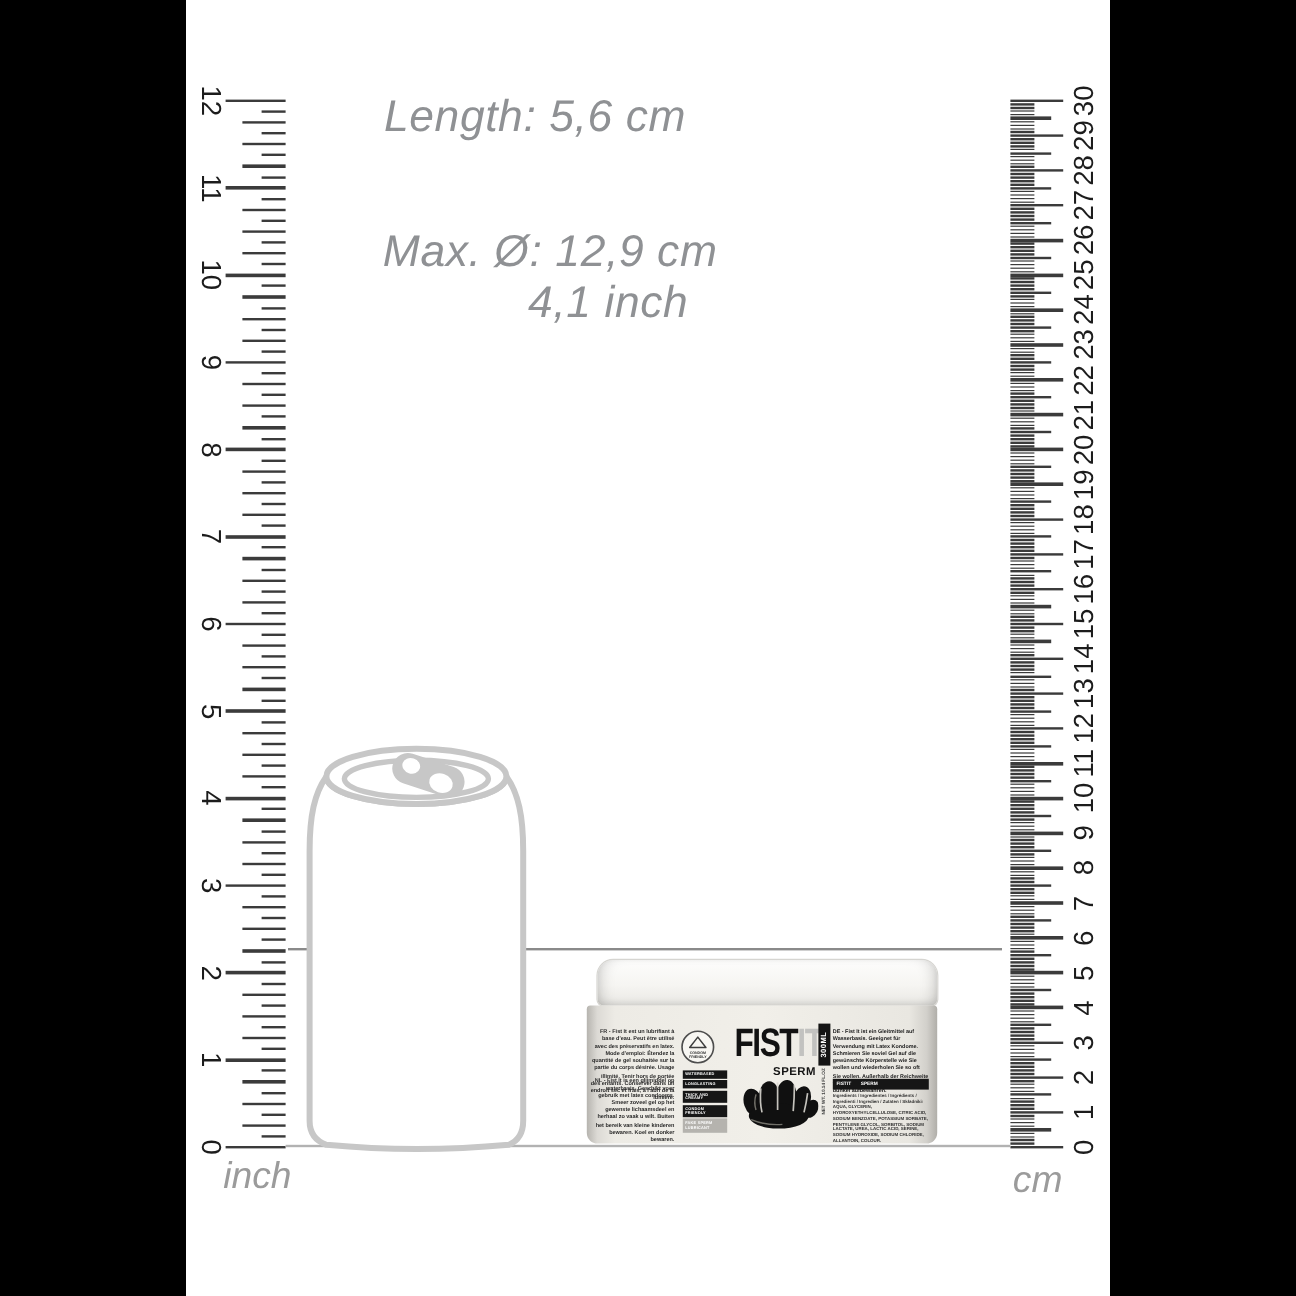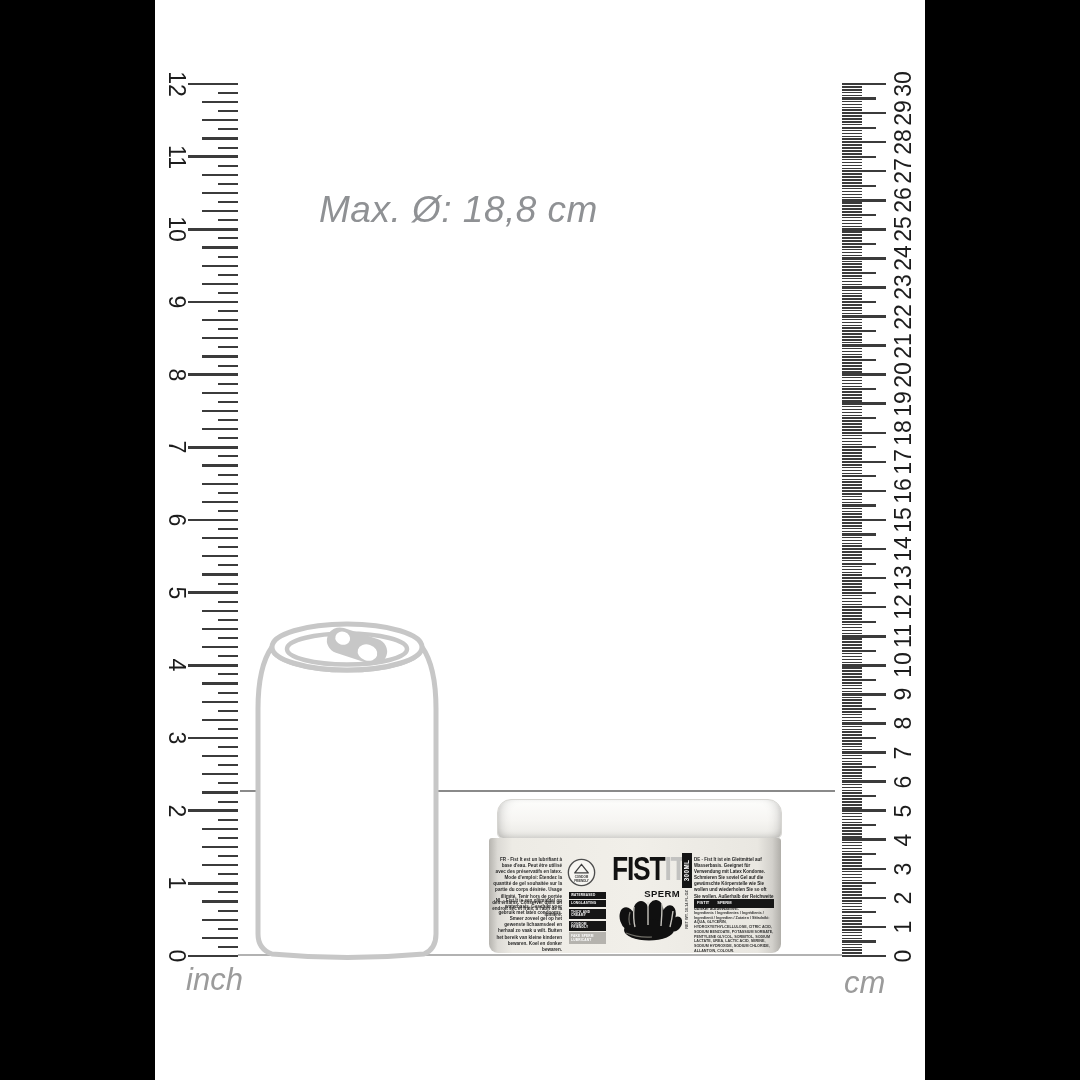--- a/index.html
+++ b/index.html
@@ -59,21 +59,23 @@
   .head-bar .gap{display:inline-block;width:8px;}
   .seal{position:absolute;left:80px;top:63px;width:29px;height:29px;}
   .fist{position:absolute;left:131px;top:102px;width:64px;height:45px;}
 </style>
 </head>
 <body>
 
 <div class="page">
   <div class="content"></div>
 
-  <div class="size-note" style="left:319px;top:191px;">Max. Ø: 18,8 cm</div>
+  <div class="size-note" style="left:320px;top:78px;">Length: 5,6 cm</div>
+  <div class="size-note" style="left:319px;top:191px;">Max. Ø: 12,9 cm</div>
+  <div class="size-note" style="left:440px;top:233px;">4,1 inch</div>
 
   <div class="measure-line" style="left:240px;top:790px;width:595px;height:2.2px;"></div>
   <div class="base-line" style="left:238px;top:954px;width:604px;height:2.2px;"></div>
 
   <div id="inch-ticks">
       <div class="tick" style="left: 188px; top: 954.7px; width: 50px; height: 2.6px;"></div>
       <div class="tick" style="left: 218px; top: 945.917px; width: 20px; height: 2px;"></div>
       <div class="tick" style="left: 202px; top: 936.683px; width: 36px; height: 2.3px;"></div>
       <div class="tick" style="left: 218px; top: 927.75px; width: 20px; height: 2px;"></div>
       <div class="tick" style="left: 202px; top: 918.517px; width: 36px; height: 2.3px;"></div>

